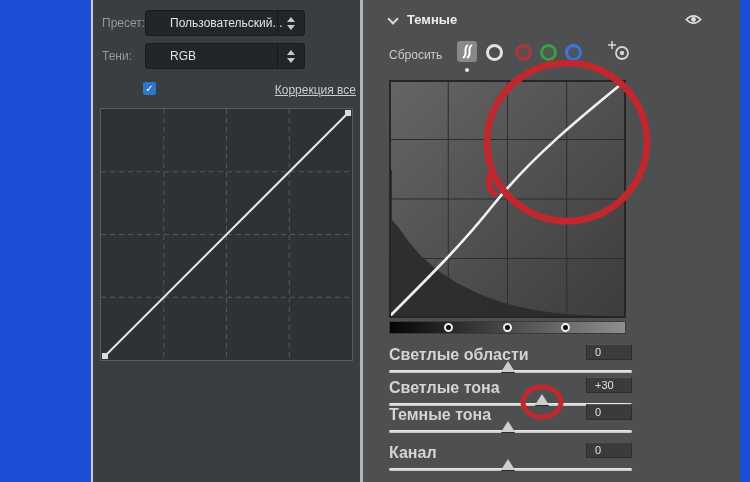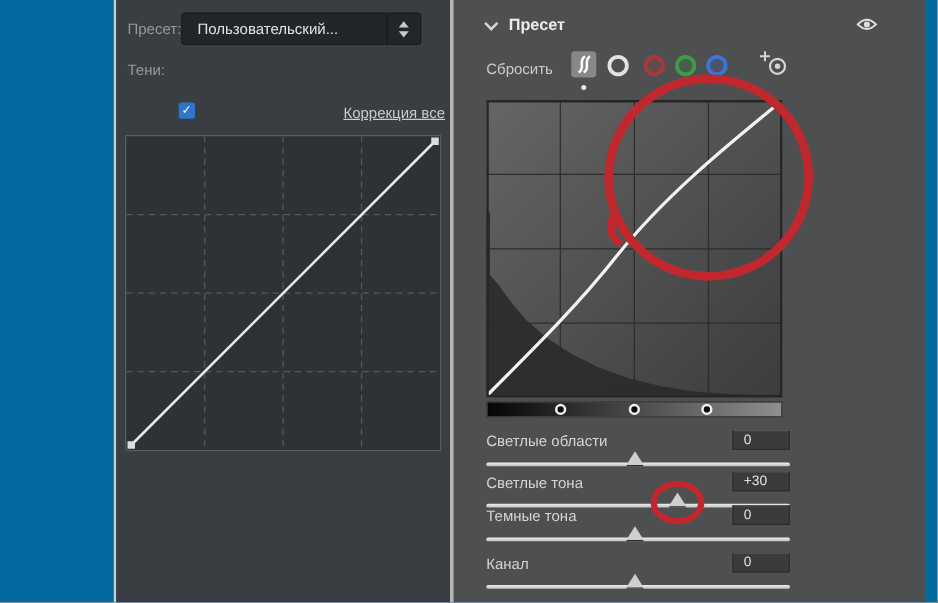--- a/index.html
+++ b/index.html
@@ -1,27 +1,27 @@
 <!DOCTYPE html>
 <html><head>
 <meta charset="utf-8">
 <style>
   * { margin:0; padding:0; box-sizing:border-box; }
   body { background:#ffffff; font-family:"Liberation Sans", sans-serif; }
-  .canvas { position:relative; width:750px; height:482px; background:#0369a1; overflow:hidden; }
+  .canvas { position:relative; width:750px; height:482px; background:#1d4ed8; overflow:hidden; }
 
   
   .left-panel { position:absolute; left:93px; top:0; width:267px; height:482px; background:#3a3d41; }
   .edge-left   { position:absolute; left:91px; top:0; width:2px; height:482px; background:#cccccc; }
   .divider-mid { position:absolute; left:360px; top:0; width:3px; height:482px; background:#b6b6b6; }
   .right-panel { position:absolute; left:363px; top:0; width:377px; height:482px; background:#4e4f50; }
 
   
   .fld-label { position:absolute; color:#94989c; font-size:12px; }
-  .dropdown { position:absolute; left:52px; width:192px; height:26px; background:#232629; border:1px solid #191b1e; border-radius:3px; color:#e1e2e3; font-size:12px; line-height:24px; padding:0 12px; cursor:default; }
+  .dropdown { position:absolute; left:52px; width:160px; height:26px; background:#232629; border:1px solid #191b1e; border-radius:3px; color:#e1e2e3; font-size:12px; line-height:24px; padding:0 24px; cursor:default; }
   .dd-stepper { position:absolute; right:0; top:0; width:27px; height:24px; border-left:1px solid #16181b; display:flex; flex-direction:column; align-items:center; justify-content:center; gap:3px; }
   .tri-up { width:0; height:0; border-left:4px solid transparent; border-right:4px solid transparent; border-bottom:5px solid #c9cacc; }
   .tri-dn { width:0; height:0; border-left:4px solid transparent; border-right:4px solid transparent; border-top:5px solid #c9cacc; }
   .checkbox { position:absolute; left:50px; top:82px; width:13px; height:13px; background:#2e76c9; border-radius:2px; color:#fff; font-size:10px; line-height:13px; text-align:center; }
   .check-label { position:absolute; left:69px; top:83px; color:#c9cbcd; font-size:12px; }
   .reset-link { position:absolute; right:4px; top:83px; color:#c9cbcd; font-size:12px; text-decoration:underline; cursor:pointer; }
   .left-grid { position:absolute; left:7px; top:108px; width:253px; height:253px; background:#2e3135; border:1px solid #595c60; }
 
   
   .panel-title { position:absolute; left:44px; top:12px; color:#ececec; font-size:13px; font-weight:bold; }
@@ -31,21 +31,21 @@
   .curves-chip { position:absolute; left:94px; top:41px; width:20px; height:21px; background:#86888a; border-radius:3px; display:flex; align-items:center; justify-content:center; }
   .sel-dot { position:absolute; left:102px; top:68px; width:4px; height:4px; border-radius:50%; background:#e8e8e8; }
   .ring { position:absolute; top:44px; width:17px; height:17px; border-radius:50%; border:3px solid; }
   .target-tool { position:absolute; left:244px; top:40px; }
 
   
   .right-grid { position:absolute; left:26px; top:80px; width:237px; height:238px; }
   .grad-bar { position:absolute; left:26px; top:321px; width:237px; height:13px; background:linear-gradient(90deg,#050505,#8f8f8f); border:1px solid #3a3a3a; }
   .grad-marker { position:absolute; top:1px; width:9px; height:9px; border-radius:50%; background:#0b0b0b; border:2px solid #f0f0f0; transform:translateX(-5px); }
   .slider-row { position:absolute; left:26px; width:243px; height:33px; }
-  .slider-label { position:absolute; left:0; top:2px; color:#d3d4d5; font-size:12px; }
+  .slider-label { position:absolute; left:0; top:2px; color:#d3d4d5; font-size:16px;font-weight:bold; }
   .slider-value { position:absolute; right:0; top:0; width:46px; height:16px; background:#3b3b3b; border:1px solid #2d2d2d; border-top-color:#555; color:#e2e2e2; font-size:11px; line-height:15px; padding-left:8px; }
   .slider-track { position:absolute; left:0; top:26px; width:243px; height:3px; background:linear-gradient(180deg,#efefef,#bfbfbf); border-radius:2px; }
   .slider-thumb { position:absolute; top:17px; width:0; height:0; border-left:7px solid transparent; border-right:7px solid transparent; border-bottom:11px solid #cfcfcf; transform:translateX(-7px); filter:drop-shadow(0 1px 0 #2a2a2a); }
   .annotation { position:absolute; left:0; top:0; pointer-events:none; }
 </style>
 </head>
 <body>
 
 <div class="canvas">
   <div class="edge-left"></div>
@@ -55,20 +55,27 @@
     <span class="fld-label" style="left:9px; top:16px;">Пресет:</span>
     <div class="dropdown" style="top:10px;">
       <span>Пользовательский...</span>
       <div class="dd-stepper">
         <div class="tri-up"></div>
         <div class="tri-dn"></div>
       </div>
     </div>
 
     <span class="fld-label" style="left:9px; top:49px;">Тени:</span>
+    <div class="dropdown" style="top:43px;">
+      <span>RGB</span>
+      <div class="dd-stepper">
+        <div class="tri-up"></div>
+        <div class="tri-dn"></div>
+      </div>
+    </div>
 
     <div class="checkbox">
       <span>✓</span>
     </div>
     <span class="reset-link">Коррекция все</span>
 
     <div class="left-grid">
       <svg width="251" height="251" viewBox="0 0 251 251">
         <g stroke="#55585d" stroke-width="1" stroke-dasharray="5 4">
           <line x1="62.75" y1="0" x2="62.75" y2="251"></line>
@@ -83,21 +90,21 @@
         <rect x="244" y="1" width="6" height="6" fill="#dcdcdc"></rect>
       </svg>
     </div>
   </div>
 
   <div class="divider-mid"></div>
 
   <div class="right-panel">
 
     <span class="chev"></span>
-    <span class="panel-title">Пресет</span>
+    <span class="panel-title">Темные</span>
     <svg class="eye" width="17" height="13" viewBox="0 0 17 13">
       <path d="M1.2,6.5 Q8.5,-0.8 15.8,6.5 Q8.5,13.8 1.2,6.5 Z" fill="none" stroke="#dedede" stroke-width="1.6"></path>
       <circle cx="8.5" cy="6.5" r="2.4" fill="#dedede"></circle>
     </svg>
 
     <span class="corr-label">Сбросить</span>
 
     <div class="curves-chip">
       <svg width="16" height="17" viewBox="0 0 16 17">
         <path d="M4,15 C10,11 3,6 9,2" stroke="#ffffff" stroke-width="2" fill="none"></path>

